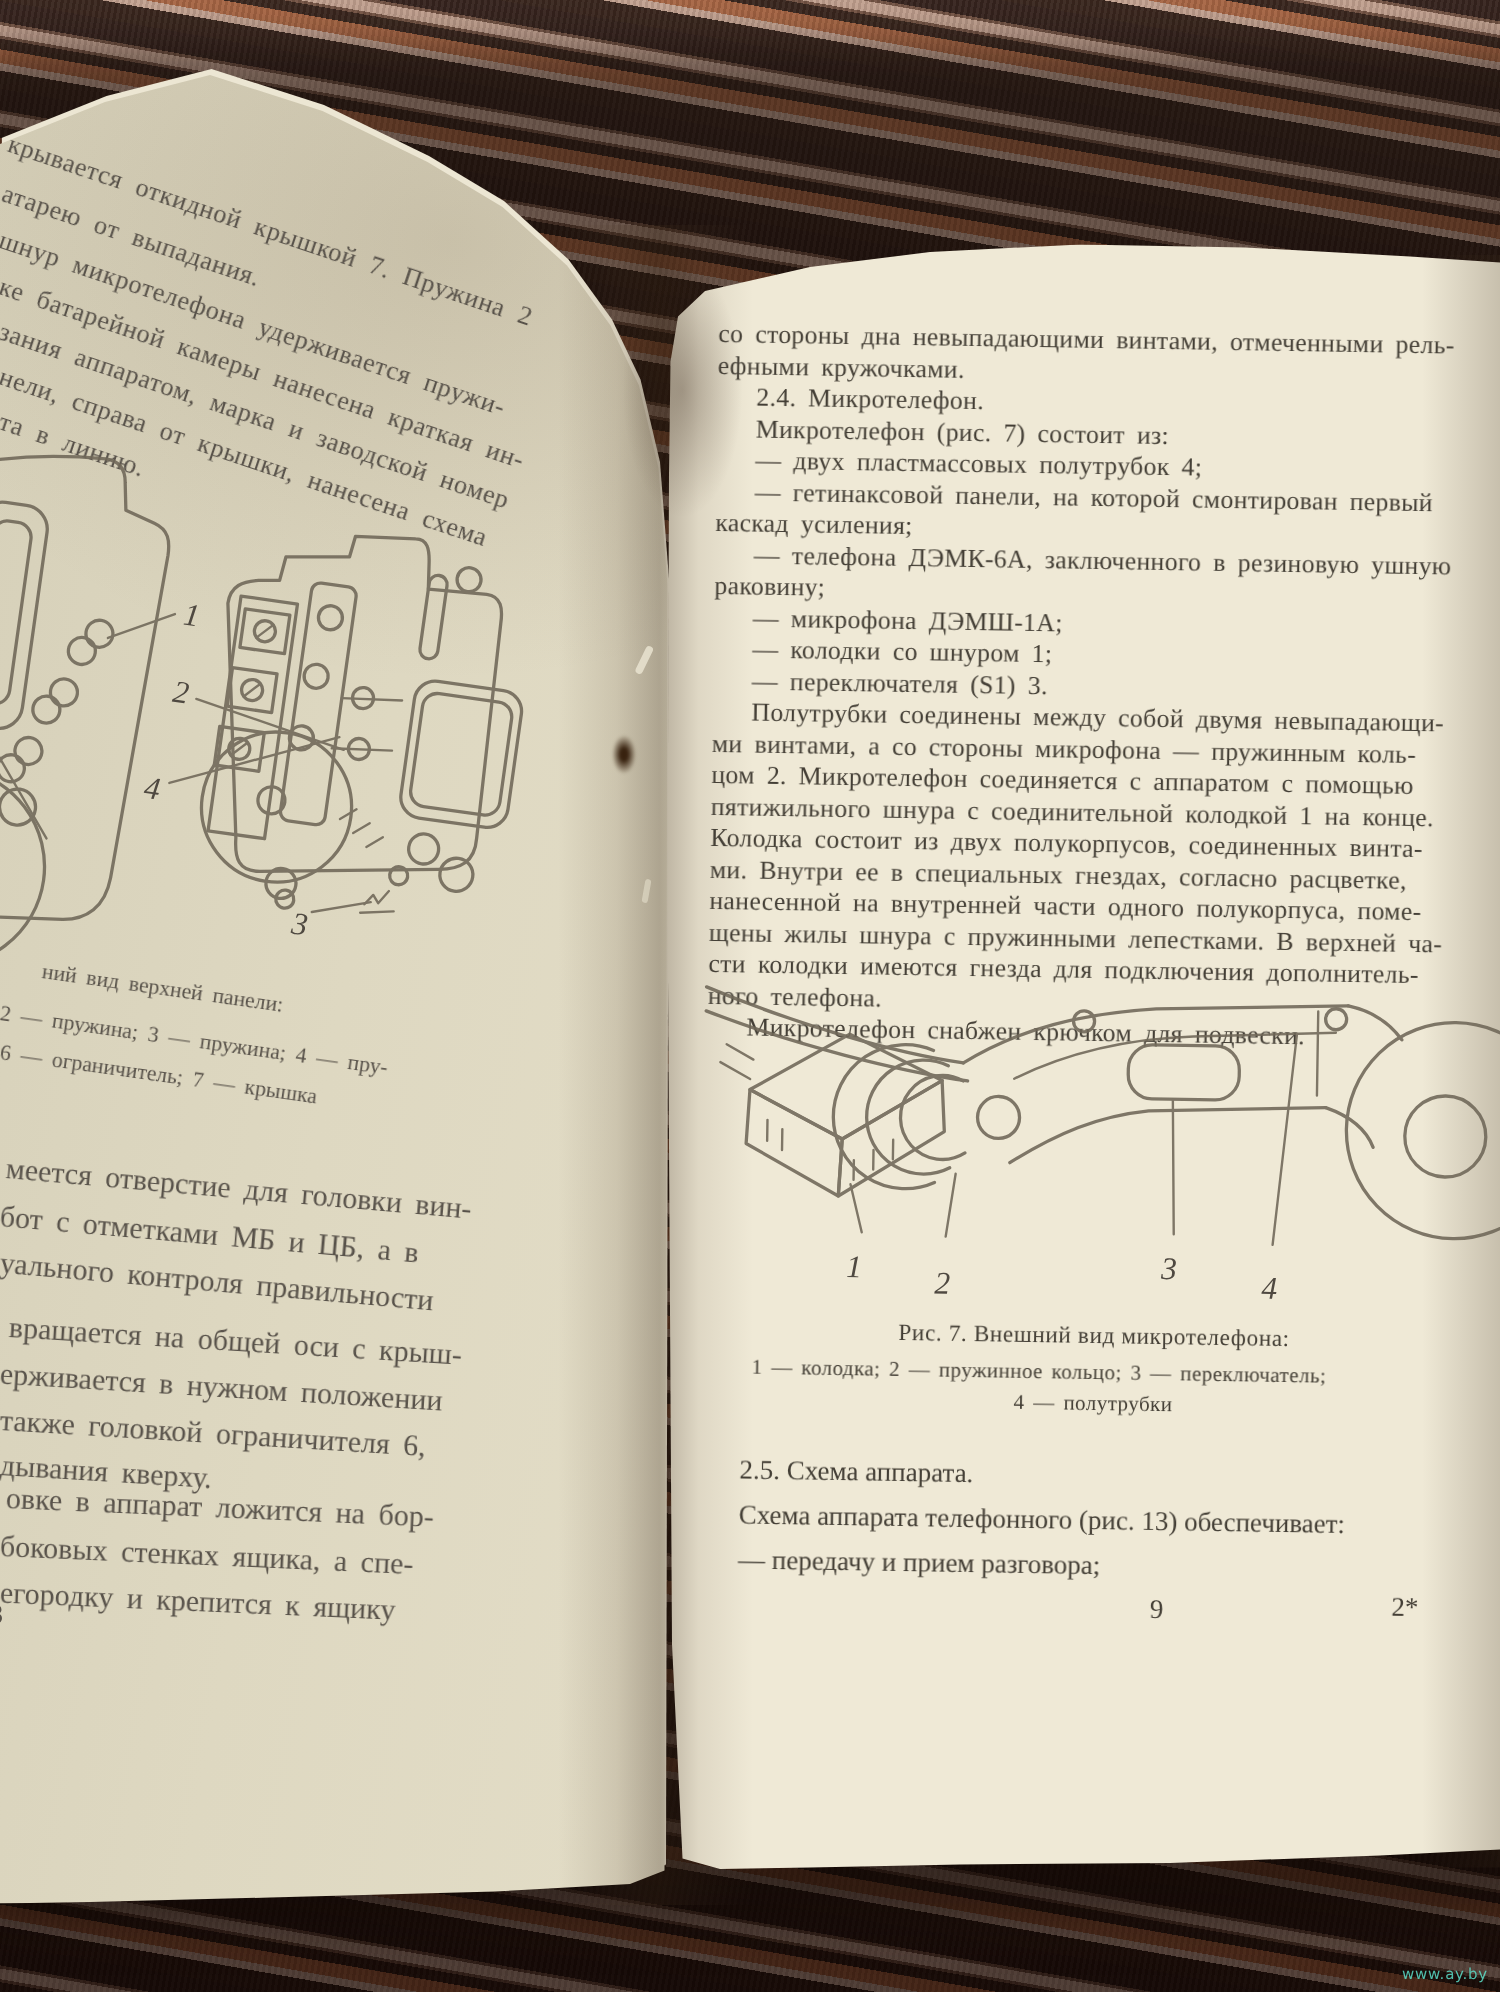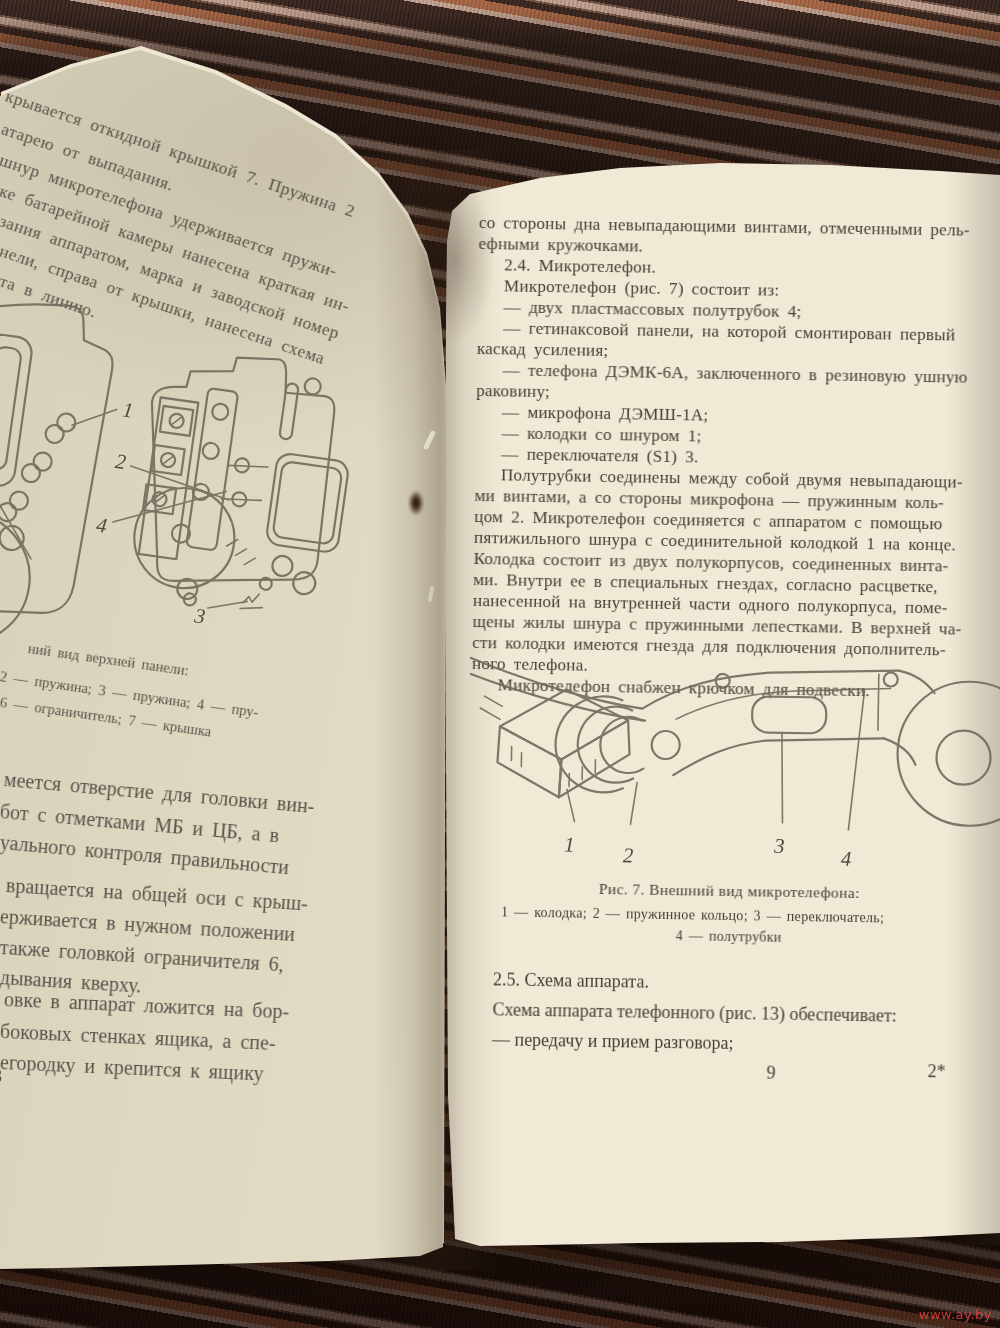--- a/index.html
+++ b/index.html
@@ -50,21 +50,21 @@
   .le{font-size:20px;word-spacing:4px;transform:rotate(2.5deg);}
   .cap-title{font-size:15.5px;text-align:center;letter-spacing:.4px;}
   .cap-leg{font-size:14px;letter-spacing:.3px;word-spacing:2px;}
   .sec{font-size:18px;line-height:30px;}
   .pgnum{font-size:18px;}
   svg{overflow:visible;}
   .draw{stroke:#6f6758;stroke-width:2.2;fill:none;stroke-linecap:round;stroke-linejoin:round;opacity:.88;}
   .thin{stroke-width:1.6;}
   .figlabel{font:italic 21px "Liberation Serif",serif;fill:#4f4941;}
   .watermark{position:absolute;right:8px;bottom:6px;font-family:"DejaVu Sans",sans-serif;
-    font-size:13px;color:#ef4444;opacity:.8;letter-spacing:.5px;}
+    font-size:10px;color:#5eead4;opacity:.8;letter-spacing:.5px;}
 </style>
 </head>
 <body>
 
 <div class="scene">
 
   <div class="fabric"></div>
   <div class="fabric-shade"></div>
   <div class="book-shadow"></div>
 

